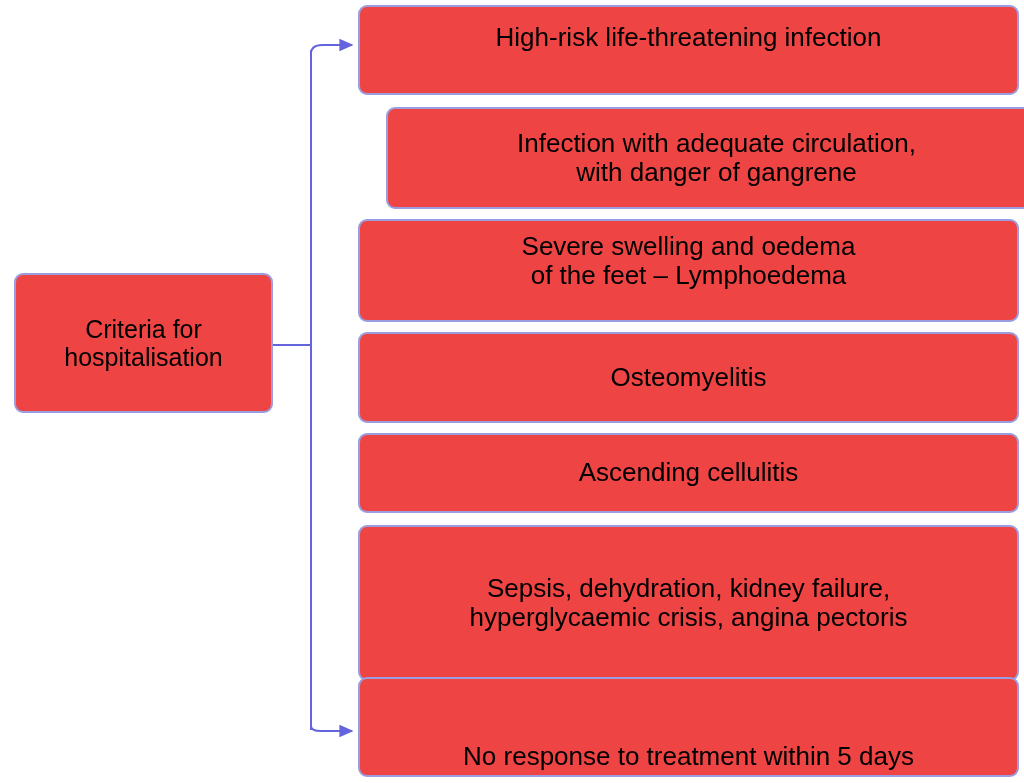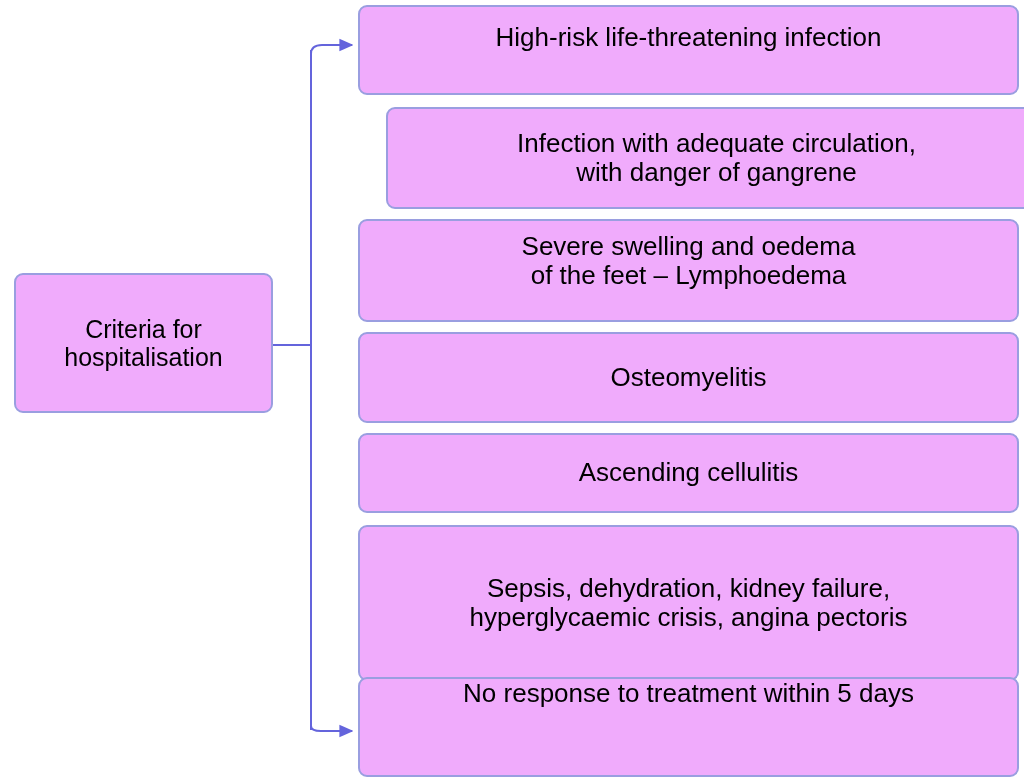--- a/index.html
+++ b/index.html
@@ -20,21 +20,21 @@
     position: absolute;
     left: 0;
     top: 0;
     width: 1024px;
     height: 783px;
     pointer-events: none;
   }
   .node {
     position: absolute;
     box-sizing: border-box;
-    background: #f0abfc;
+    background: #ef4444;
     border: 2px solid #9a9ee0;
     border-radius: 9px;
     display: flex;
     justify-content: center;
     text-align: center;
     color: #000000;
     line-height: 1.12;
   }
   .node .label {
     display: block;
@@ -54,21 +54,21 @@
     margin-left: 9px;
   }
   
   .crit { left: 358px; width: 661px; font-size: 26px; }
   #node-c1 { top: 5px;   height: 90px;  align-items: flex-start; padding-top: 16px; }
   #node-c2 { top: 107px; height: 102px; align-items: center; margin-left: 28px; }
   #node-c3 { top: 219px; height: 103px; align-items: flex-start; padding-top: 11px; }
   #node-c4 { top: 332px; height: 91px;  align-items: center; }
   #node-c5 { top: 433px; height: 80px;  align-items: center; }
   #node-c6 { top: 525px; height: 156px; align-items: center; }
-  #node-c7 { top: 677px; height: 100px; align-items: flex-start; padding-bottom: 4px; }
+  #node-c7 { top: 677px; height: 100px; align-items: flex-end; padding-bottom: 4px; }
 </style>
 </head>
 <body>
 
 <div id="canvas">
 
   <svg class="connectors" viewBox="0 0 1024 783">
     <defs>
       <marker id="arrow-head" viewBox="0 0 10 10" refX="9" refY="5" markerWidth="7" markerHeight="7" orient="auto-start-reverse">
         <path d="M 0 0.6 L 10 5 L 0 9.4 z" fill="#6464dc"></path>

